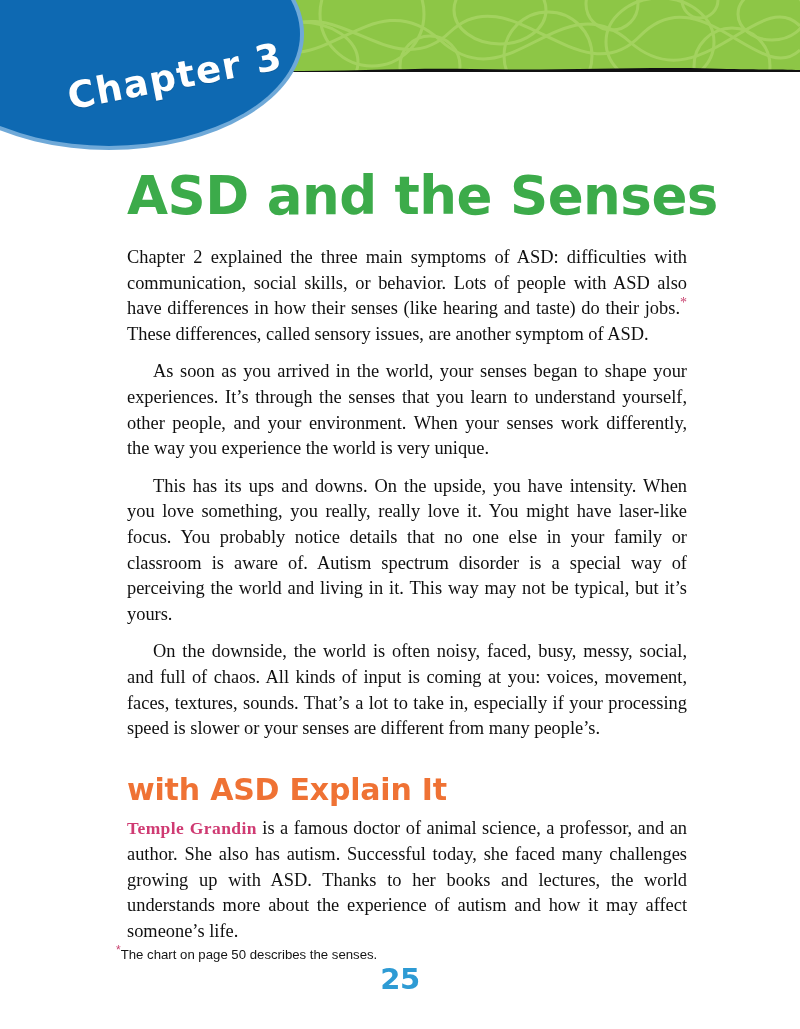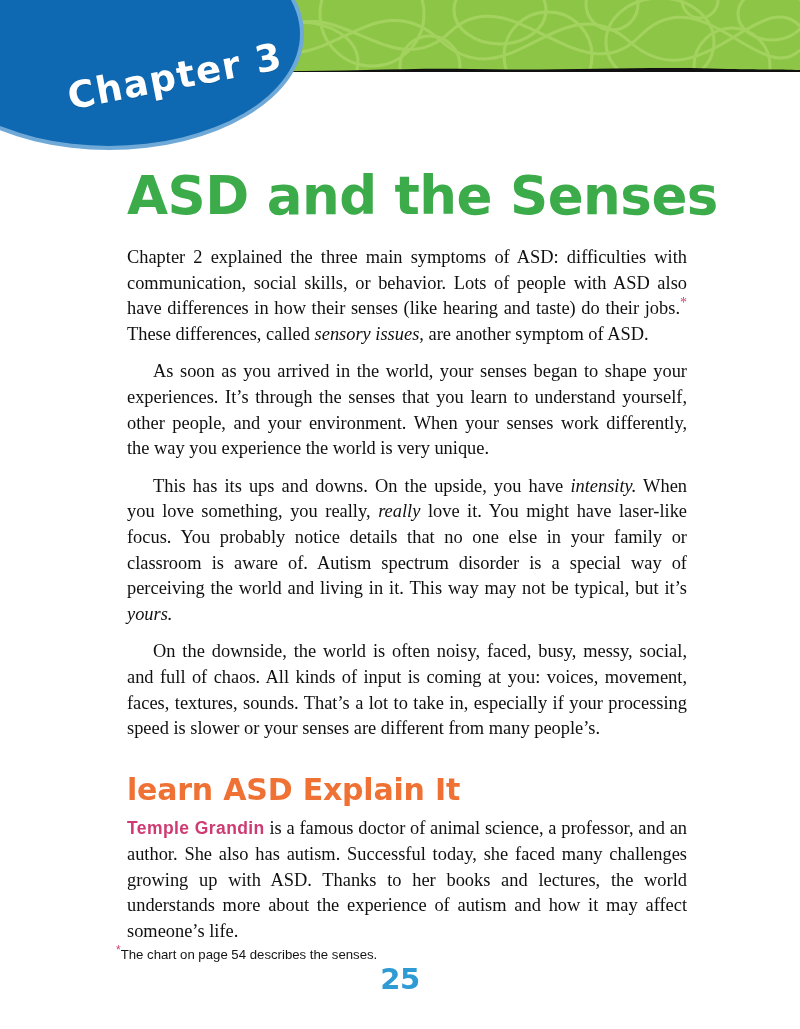--- a/index.html
+++ b/index.html
@@ -99,42 +99,42 @@
     line-height: 25.6px;
     color: #101010;
     text-align: justify;
     text-indent: 0;
   }
   p.body-par + p.body-par {
     text-indent: 26px;
     margin-top: 12px;
   }
 
-  .it { font-style: italic; }
+  .it { }
   .footnote-mark {
     color: #c8426f;
     font-size: 14px;
     vertical-align: super;
     line-height: 0;
   }
 
   .section-heading {
     margin: 30px 0 8px 0;
     color: #ef7234;
     font-family: "DejaVu Sans", sans-serif;
     font-weight: bold;
     font-size: 30px;
     line-height: 1.22;
     letter-spacing: -0.2px;
   }
   .section-heading .line { display: block; }
 
   .name-highlight {
     color: #cf3a72;
-    font-family: Liberation Sans, sans-serif;
+    font-family: Liberation Serif, serif;
     font-weight: bold;
     font-size: 17.5px;
     letter-spacing: 0.4px;
   }
 
   
   .footnote {
     position: absolute;
     left: 116px;
     top: 946px;
@@ -202,23 +202,23 @@
 
     <p class="body-par"><span>Chapter 2 explained the three main symptoms of ASD: difficulties with communication, social skills, or behavior. Lots of people with ASD also have differences in how their senses (like hearing and taste) do their jobs.</span><span class="footnote-mark">*</span><span> These differences, called </span><span class="it">sensory issues,</span><span> are another symptom of ASD.</span></p>
 
     <p class="body-par">As soon as you arrived in the world, your senses began to shape your experiences. It’s through the senses that you learn to understand yourself, other people, and your environment. When your senses work differently, the way you experience the world is very unique.</p>
 
     <p class="body-par"><span>This has its ups and downs. On the upside, you have </span><span class="it">intensity.</span><span> When you love something, you really, </span><span class="it">really</span><span> love it. You might have laser-like focus. You probably notice details that no one else in your family or classroom is aware of. Autism spectrum disorder is a special way of perceiving the world and living in it. This way may not be typical, but it’s </span><span class="it">yours.</span></p>
 
     <p class="body-par">On the downside, the world is often noisy, faced, busy, messy, social, and full of chaos. All kinds of input is coming at you: voices, movement, faces, textures, sounds. That’s a lot to take in, especially if your processing speed is slower or your senses are different from many people’s.</p>
 
     <h2 class="section-heading">
-      <span class="line">learn ASD Explain It</span>
+      <span class="line">with ASD Explain It</span>
     </h2>
 
     <p class="body-par"><span class="name-highlight">Temple Grandin</span><span> is a famous doctor of animal science, a professor, and an author. She also has autism. Successful today, she faced many challenges growing up with ASD. Thanks to her books and lectures, the world understands more about the experience of autism and how it may affect someone’s life.</span></p>
   </div>
 
-  <div class="footnote"><span class="star">*</span><span>The chart on page 54 describes the senses.</span></div>
+  <div class="footnote"><span class="star">*</span><span>The chart on page 50 describes the senses.</span></div>
 
   <div class="folio">25</div>
 
 </div>
 
 </body></html>

